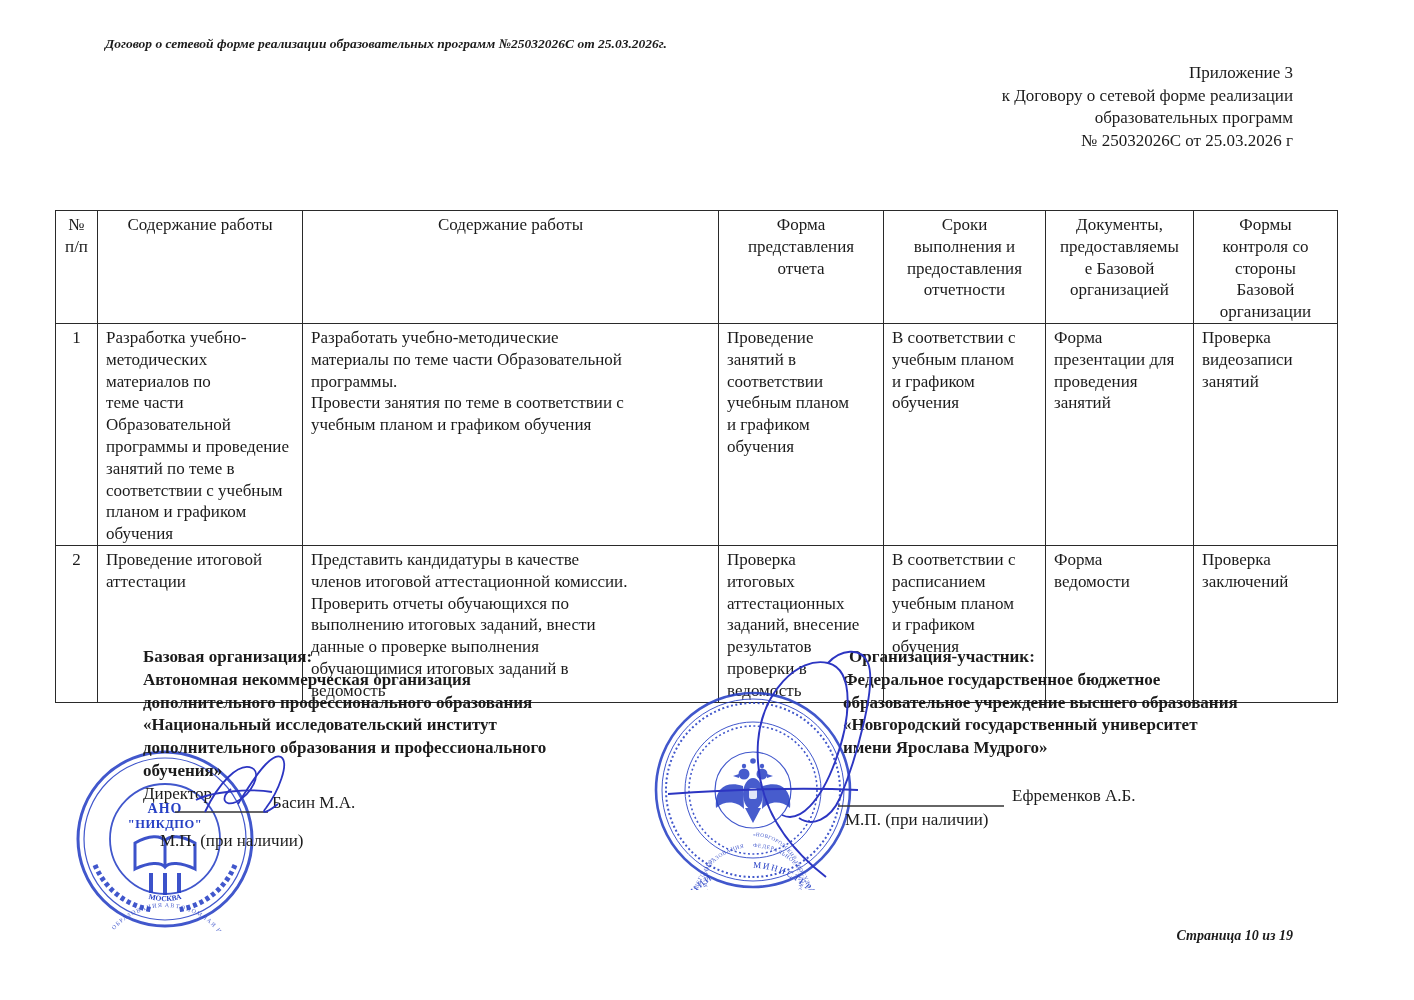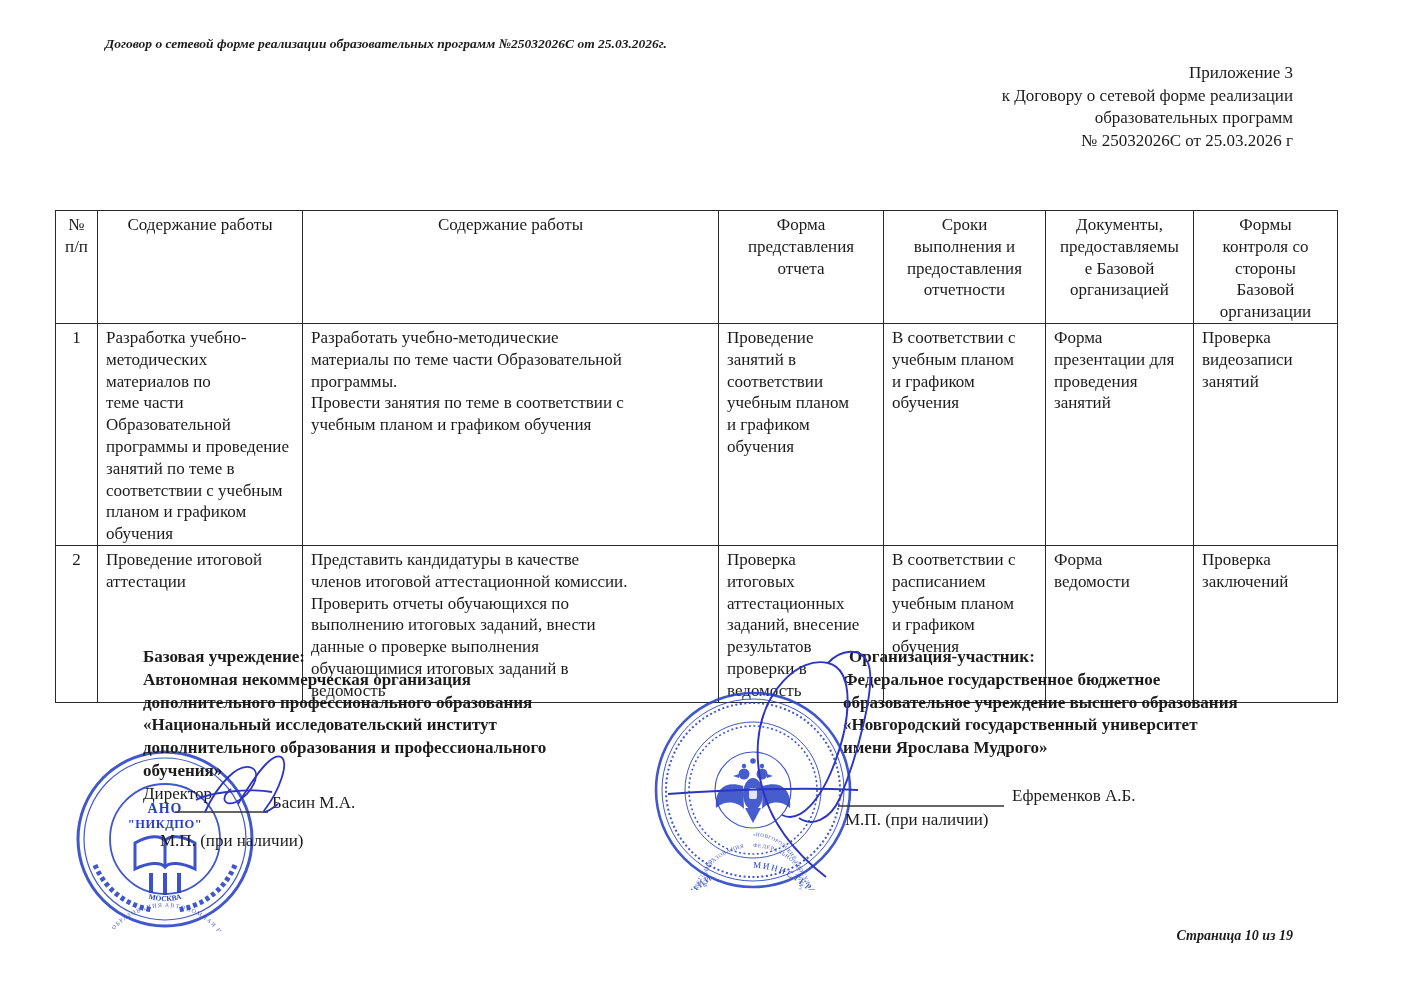--- a/index.html
+++ b/index.html
@@ -155,21 +155,21 @@
 обучения</td>
         <td>Форма
 ведомости</td>
         <td>Проверка
 заключений</td>
       </tr>
     </tbody>
   </table>
 
   <div class="sign-block sign-left">
-    <div class="sb-head">Базовая учреждение:</div>
+    <div class="sb-head">Базовая организация:</div>
     <div class="sb-org">Автономная некоммерческая организация
 дополнительного профессионального образования
 «Национальный исследовательский институт
 дополнительного образования и профессионального
 обучения»</div>
     <div class="sb-role">Директор</div>
   </div>
   <div class="name-line" style="left:272px;top:793px;">Басин М.А.</div>
   <div class="name-line" style="left:160px;top:831px;">М.П. (при наличии)</div>
 

